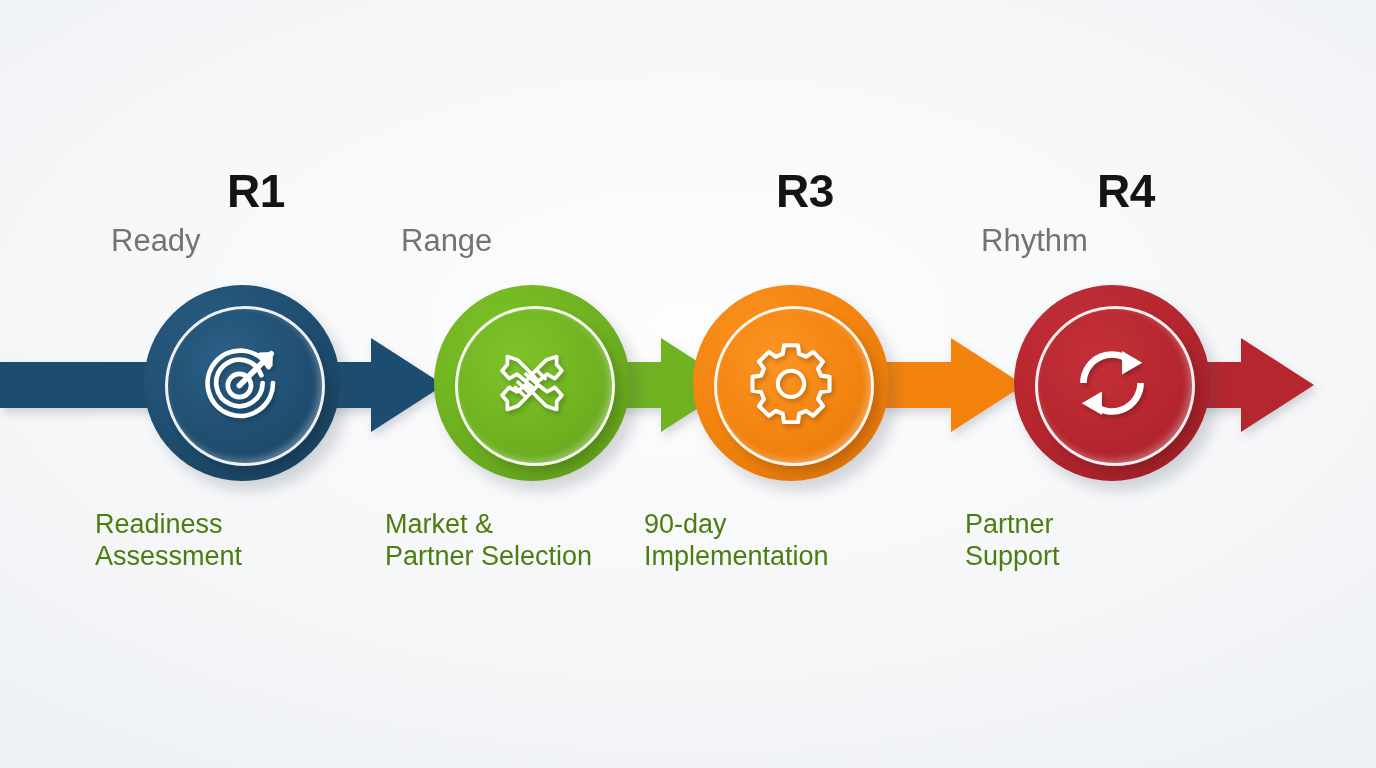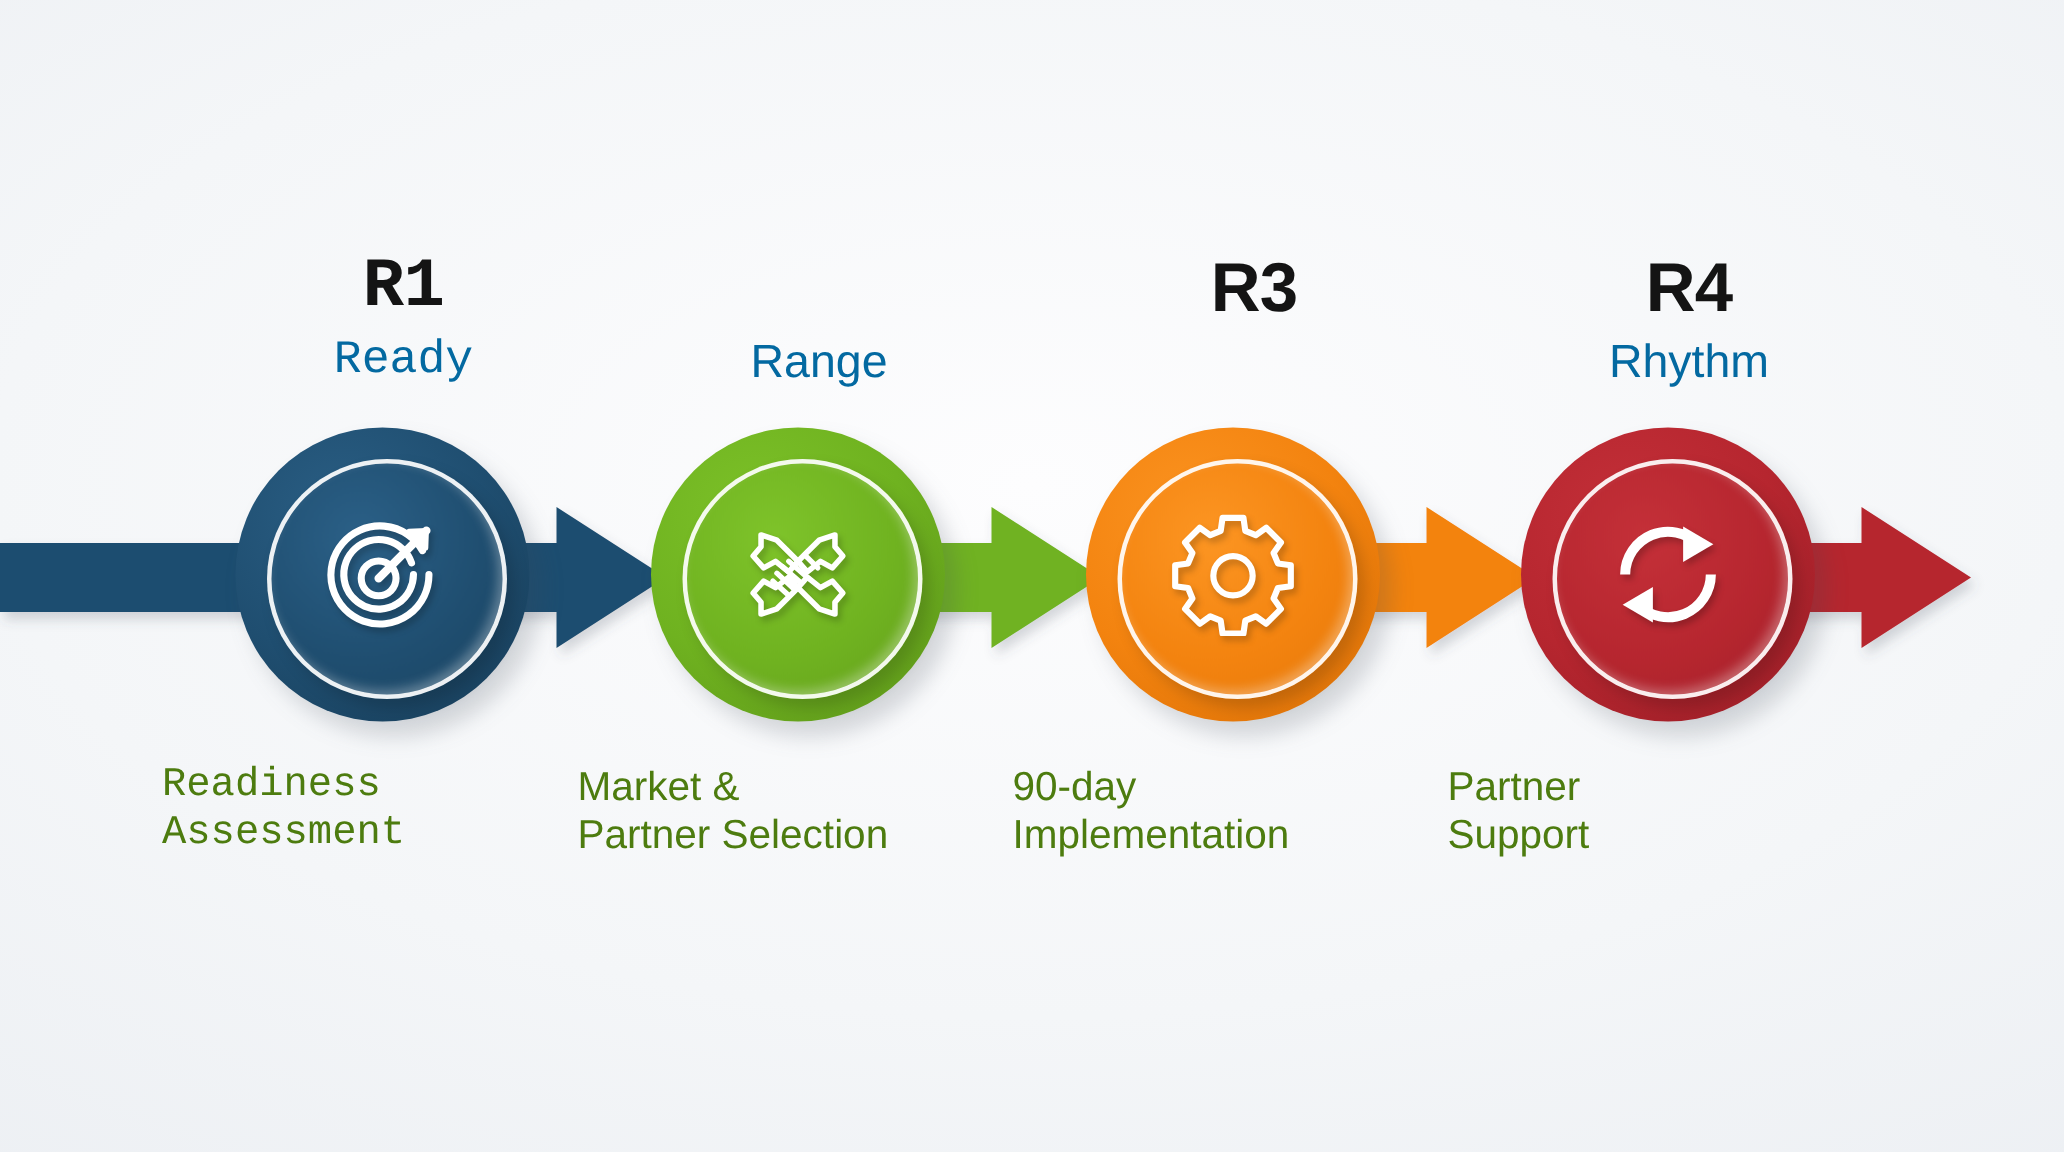--- a/index.html
+++ b/index.html
@@ -29,46 +29,46 @@
     height: 768px;
   }
 
   
   .step {
     position: absolute;
     top: 0;
     width: 290px;
     height: 768px;
   }
-  .step-1 { left: 124px; font-family: Liberation Mono, monospace; }
+  .step-1 { left: 111px; }
   .step-2 { left: 401px; }
-  .step-3 { left: 691px; }
+  .step-3 { left: 660px; }
   .step-4 { left: 981px; }
 
   .step-code {
     position: absolute;
     top: 168px;
     left: 0;
     width: 290px;
     text-align: center;
     font-size: 46px;
     font-weight: bold;
     letter-spacing: -0.5px;
     color: #141414;
     line-height: 1;
   }
   .step-name {
     position: absolute;
     top: 222px;
     left: 0;
     width: 290px;
-    text-align: center;
+    text-align: left;
     font-size: 31px;
     font-weight: 350;
-    color: #0369a1;
+    color: #737373;
     line-height: 1.25;
   }
 
   .circle-wrap {
     position: absolute;
     top: 285px;
     left: 33px;
     width: 196px;
     height: 196px;
   }

